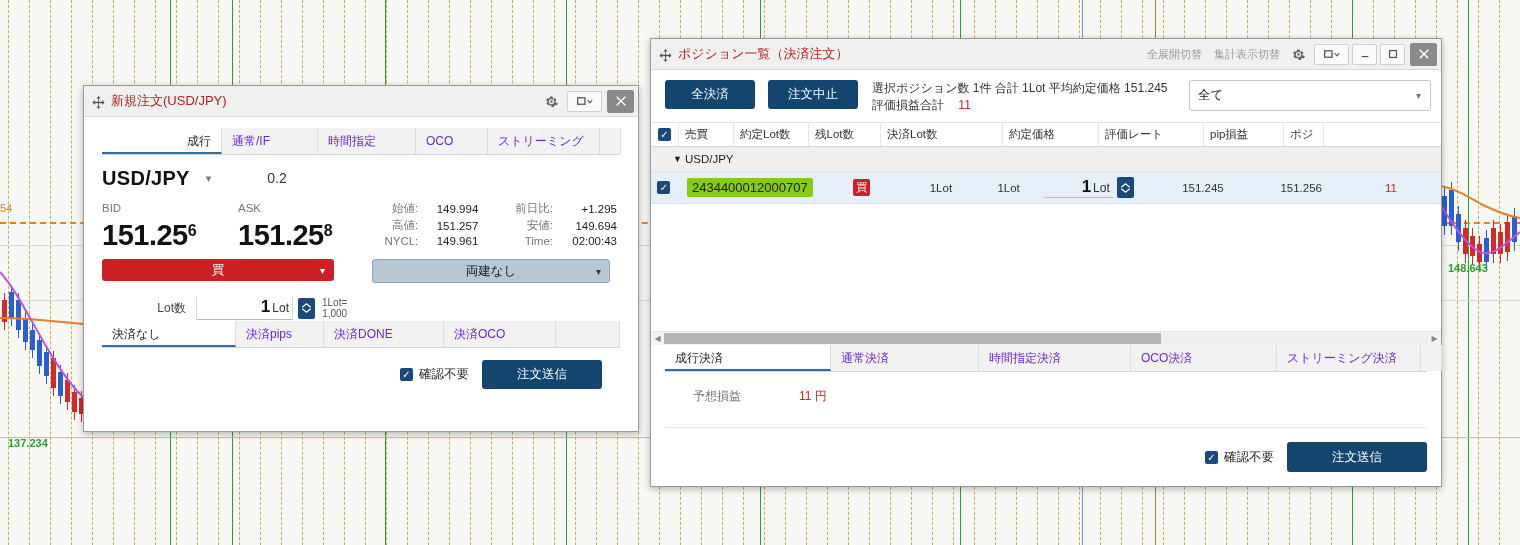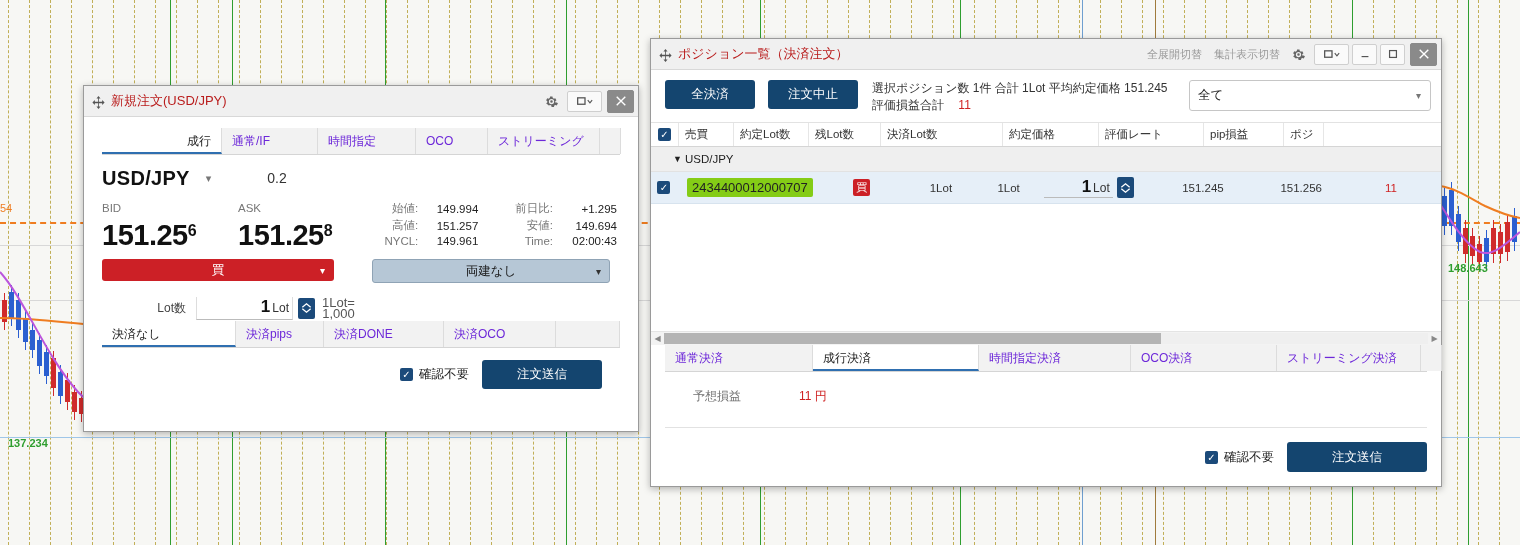--- a/index.html
+++ b/index.html
@@ -73,21 +73,21 @@
   .hedge .cv{position:absolute;right:8px;font-size:10px;color:#333;}
   .lot-row{display:flex;align-items:center;margin-top:12px;height:26px;}
   .lot-lab{font-size:12px;color:#444;width:84px;text-align:right;padding-right:10px;}
   .lot-in{width:92px;border-bottom:1px solid #bbb;border-left:1px solid #ddd;border-right:1px solid #ddd;
           height:22px;display:flex;align-items:baseline;justify-content:flex-end;padding-right:3px;}
   .lot-num{font-size:17px;font-weight:bold;color:#111;}
   .lot-unit{font-size:12px;color:#333;margin-left:2px;}
   .stepper{width:17px;height:21px;background:#1b4a7a;border-radius:2px;margin-left:5px;
            display:flex;flex-direction:column;align-items:center;justify-content:center;color:#fff;}
   .stepper svg{display:block;}
-  .lot-note{font-size:13px;color:#555;margin-left:7px;line-height:11px;text-align:center;}
+  .lot-note{font-size:10px;color:#555;margin-left:7px;line-height:11px;text-align:center;}
   .foot{display:flex;align-items:center;justify-content:flex-end;padding:12px 18px 0 0;}
   .cbx{width:13px;height:13px;background:#1b4a7a;border-radius:2px;display:inline-flex;
        align-items:center;justify-content:center;color:#fff;font-size:10px;}
   .cbx-lab{font-size:12.5px;color:#222;margin:0 13px 0 6px;}
   .send{background:#14456f;color:#fff;font-size:12.5px;border-radius:3px;
         display:flex;align-items:center;justify-content:center;}
 
   
   #pos-win{left:650px;top:38px;width:790px;height:447px;}
   .pw-top{display:flex;align-items:flex-start;padding:10px 10px 8px 14px;}
@@ -546,22 +546,22 @@
     <div class="hscroll">
       <span class="hs-arrow">◀</span>
       <span class="hs-track">
         <span class="hs-thumb"></span>
       </span>
       <span class="hs-arrow">▶</span>
     </div>
   </div>
 
   <div class="tabs" style="margin:0 14px;">
+    <div class="tab active" style="width:166px;">成行決済</div>
     <div class="tab" style="width:148px;">通常決済</div>
-    <div class="tab active" style="width:166px;">成行決済</div>
     <div class="tab" style="width:152px;">時間指定決済</div>
     <div class="tab" style="width:146px;">OCO決済</div>
     <div class="tab" style="width:144px;">ストリーミング決済</div>
     <div class="tab filler"></div>
   </div>
 
   <div class="pexp">
     <span class="l">予想損益</span>
     <span class="v">11 円</span>
   </div>

